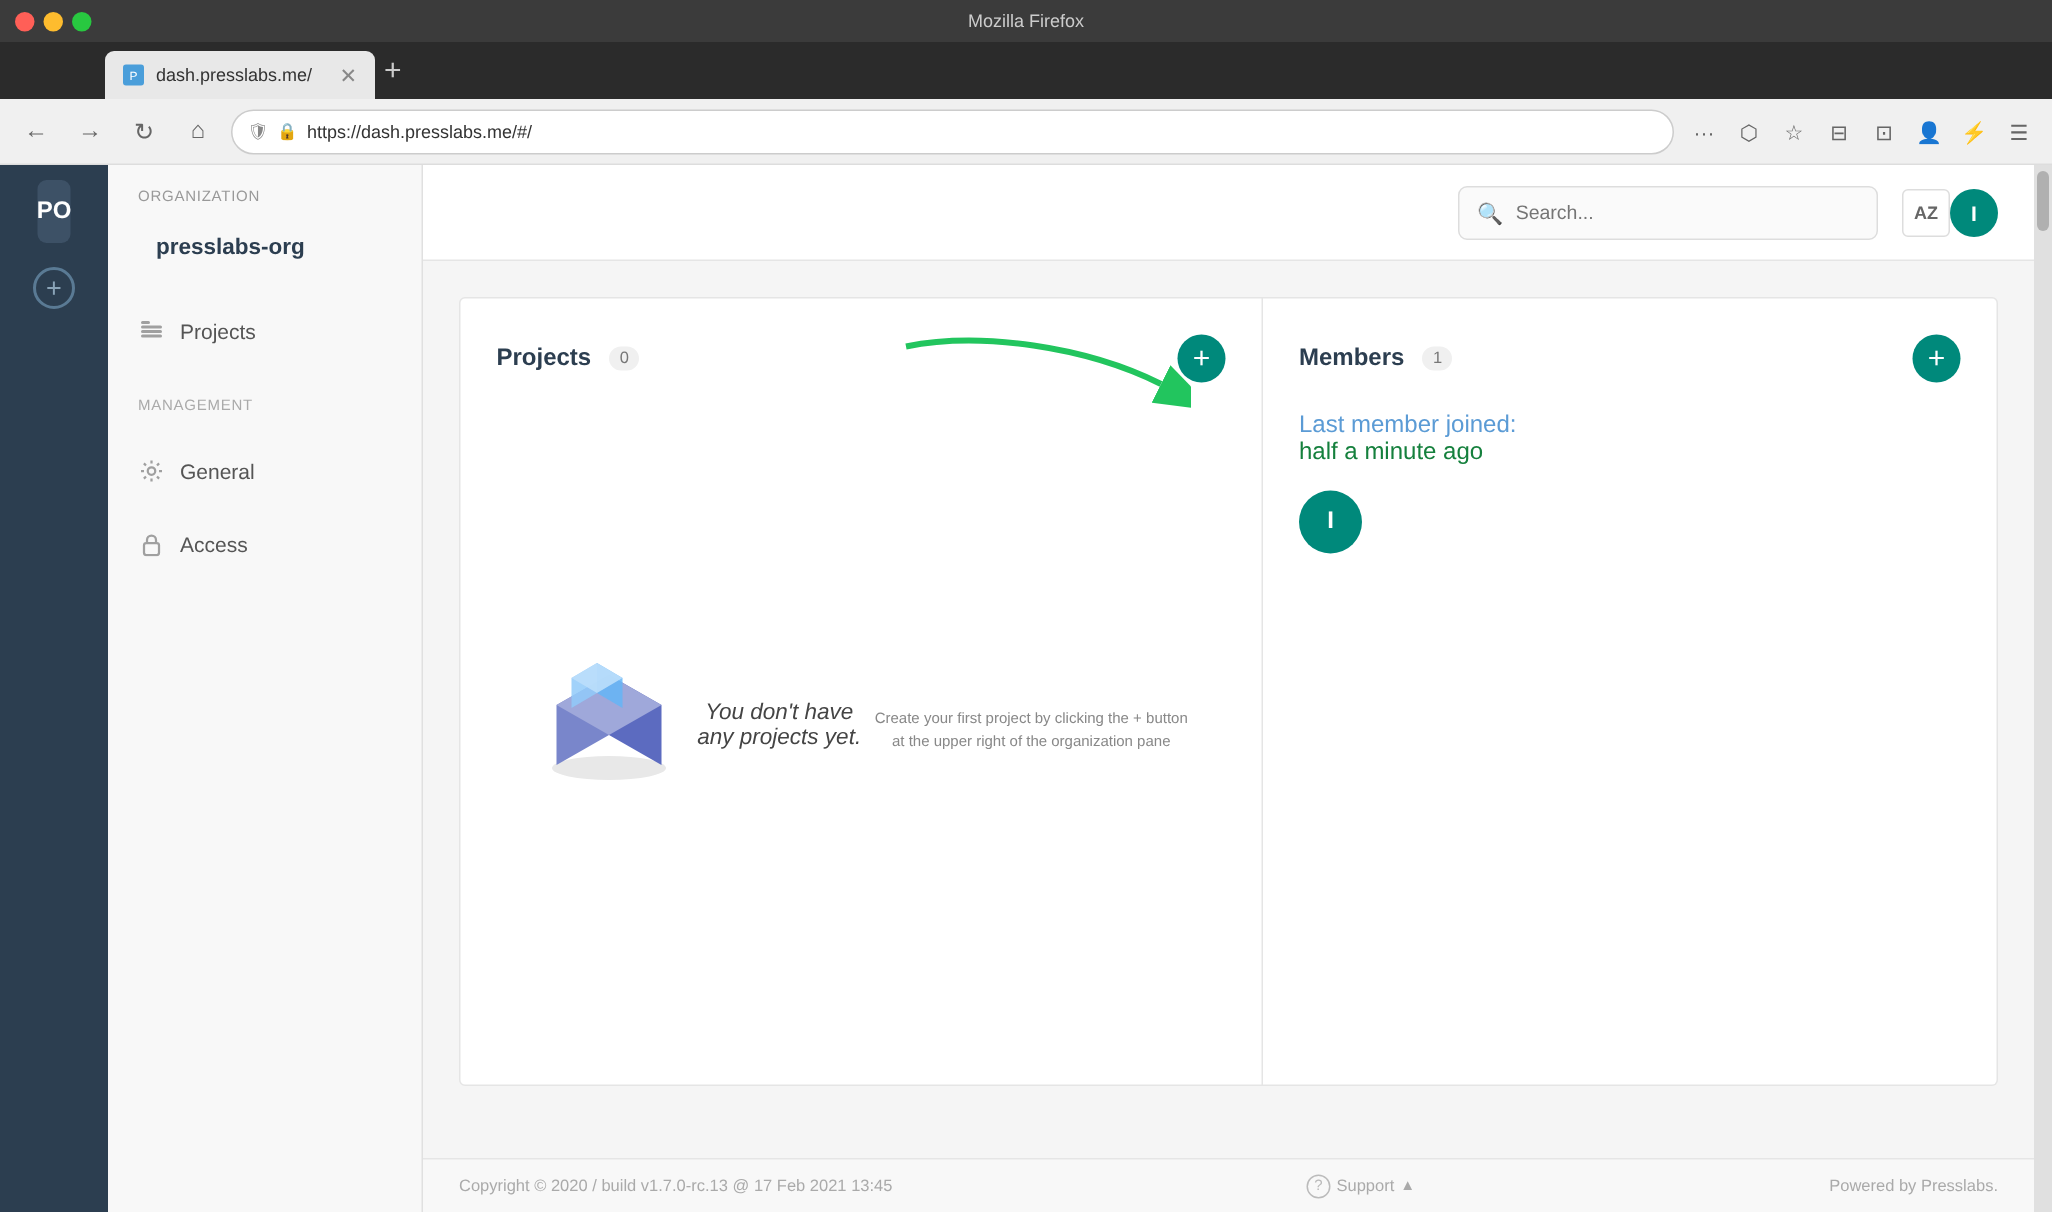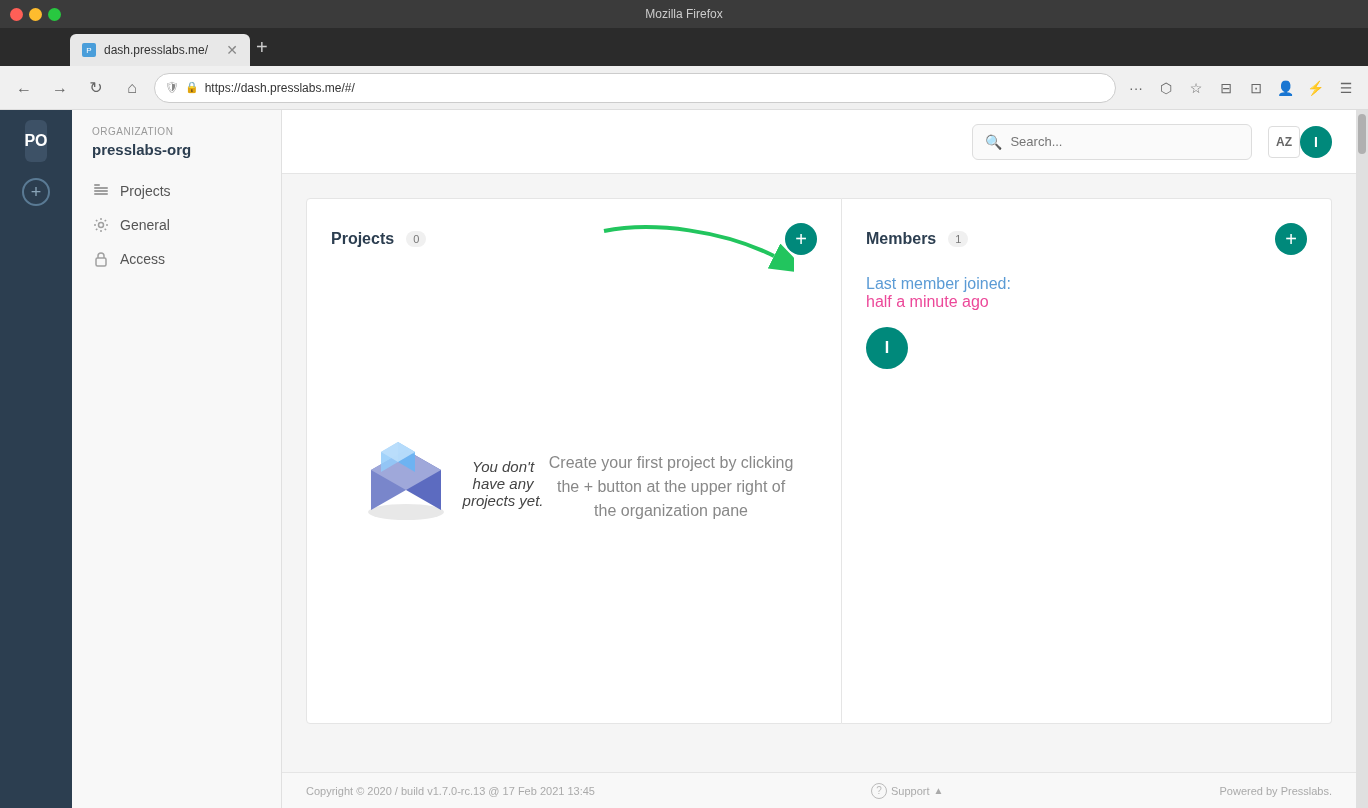--- a/index.html
+++ b/index.html
@@ -30,23 +30,23 @@
 
     
     .app-wrapper { display: flex; flex: 1; overflow: hidden; background: #f5f5f5; }
 
     
     .sidebar { width: 72px; background: #2c3e50; display: flex; flex-direction: column; align-items: center; padding: 10px 0; }
     .org-avatar { width: 22px; height: 42px; background: #3d5166; border-radius: 6px; display: flex; align-items: center; justify-content: center; color: white; font-weight: bold; font-size: 16px; cursor: pointer; }
     .sidebar-add { margin-top: 16px; width: 28px; height: 28px; border-radius: 50%; border: 2px solid #5a7a94; display: flex; align-items: center; justify-content: center; color: #8aa4b8; font-size: 18px; cursor: pointer; }
 
     
-    .nav-panel { width: 210px; background: #f8f8f8; border-right: 1px solid #e0e0e0; display: flex; flex-direction: column; padding: 16px 0; }
+    .nav-panel { width: 210px; background: #f8f8f8; border-right: 1px solid #e0e0e0; display: flex; flex-direction: column; padding: 16px 0; gap: 15px; }
     .org-label { font-size: 10px; color: #999; text-transform: uppercase; letter-spacing: 0.5px; padding: 0 20px 4px; }
-    .org-name { font-size: 15px; font-weight: 600; color: #2c3e50; padding: 0 20px 16px; }
+    .org-name { font-size: 15px; font-weight: 600; color: #2c3e50; padding: 0 32px 16px; }
     .nav-section-label { font-size: 10px; color: #aaa; text-transform: uppercase; letter-spacing: 0.5px; padding: 12px 20px 6px; }
     .nav-item { display: flex; align-items: center; gap: 10px; padding: 8px 20px; cursor: pointer; color: #555; font-size: 14px; }
     .nav-item-icon { width: 18px; height: 18px; display: flex; align-items: center; justify-content: center; opacity: 0.6; }
 
     
     .main-content { flex: 1; display: flex; flex-direction: column; overflow: hidden; }
 
     .top-bar { background: white; height: 64px; display: flex; align-items: center; padding: 0 24px; border-bottom: 1px solid #e5e5e5; gap: 16px; }
     .search-box { margin-left: auto; width: 280px; height: 36px; border: 1px solid #ddd; border-radius: 6px; display: flex; align-items: center; padding: 0 12px; gap: 8px; background: #fafafa; }
     .search-icon { color: #aaa; font-size: 14px; }
@@ -59,21 +59,21 @@
 
     
     .projects-pane { flex: 1; background: white; border: 1px solid #e5e5e5; border-radius: 4px; margin-right: 0; padding: 24px; display: flex; flex-direction: column; position: relative; }
     .pane-header { display: flex; align-items: center; gap: 12px; margin-bottom: 20px; }
     .pane-title { font-size: 16px; font-weight: 600; color: #2c3e50; }
     .count-badge { background: #f0f0f0; color: #777; font-size: 11px; padding: 2px 7px; border-radius: 10px; }
     .add-btn { width: 32px; height: 32px; border-radius: 50%; background: #00897b; color: white; display: flex; align-items: center; justify-content: center; font-size: 20px; cursor: pointer; margin-left: auto; border: none; }
     .projects-empty { display: flex; flex-direction: row; align-items: center; justify-content: center; flex: 1; text-align: center; padding: 20px; }
     .cube-illustration { margin-bottom: 20px; }
     .empty-title { font-size: 15px; color: #444; font-style: italic; margin-bottom: 8px; }
-    .empty-desc { font-size: 16px; color: #888; line-height: 1.5; max-width: 280px; }
+    .empty-desc { font-size: 10px; color: #888; line-height: 1.5; max-width: 280px; }
 
     
     .members-pane { width: 490px; min-width: 490px; background: white; border: 1px solid #e5e5e5; border-left: none; border-radius: 0 4px 4px 0; padding: 24px; display: flex; flex-direction: column; }
 
     .member-meta { font-size: 16px; color: #888; margin-bottom: 16px; }
     .member-meta span { color: #5b9bd5; }
     .member-avatar { width: 42px; height: 42px; border-radius: 50%; background: #00897b; display: flex; align-items: center; justify-content: center; color: white; font-size: 16px; font-weight: bold; }
 
     
     .footer { background: #f8f8f8; border-top: 1px solid #e5e5e5; height: 36px; display: flex; align-items: center; justify-content: space-between; padding: 0 24px; font-size: 11px; color: #aaa; margin-top: 24px; }
@@ -144,20 +144,21 @@
           <svg width="16" height="16" viewBox="0 0 16 16" fill="none">
             <rect x="1" y="4" width="14" height="2" rx="1" fill="#666"></rect>
             <rect x="1" y="7" width="14" height="2" rx="1" fill="#666"></rect>
             <rect x="1" y="10" width="14" height="2" rx="1" fill="#666"></rect>
             <rect x="1" y="1" width="6" height="2" rx="1" fill="#666"></rect>
           </svg>
         </div>
         <span>Projects</span>
       </div>
 
+      <div class="nav-section-label">MANAGEMENT</div>
 
       <div class="nav-item">
         <div class="nav-item-icon">
           <svg width="16" height="16" viewBox="0 0 16 16" fill="none">
             <circle cx="8" cy="8" r="2.5" stroke="#666" stroke-width="1.5"></circle>
             <path d="M8 1v2M8 13v2M1 8h2M13 8h2M2.93 2.93l1.41 1.41M11.66 11.66l1.41 1.41M2.93 13.07l1.41-1.41M11.66 4.34l1.41-1.41" stroke="#666" stroke-width="1.5"></path>
           </svg>
         </div>
         <span>General</span>
       </div>
@@ -232,21 +233,21 @@
 
           <div class="members-pane">
             <div class="pane-header">
               <span class="pane-title">Members</span>
               <span class="count-badge">1</span>
               <button class="add-btn">+</button>
             </div>
 
             <div class="member-meta">
               <span>Last member joined:</span><br>
-              <span style="color:#ec4899;">half a minute ago</span>
+              <span style="color:#15803d;">half a minute ago</span>
             </div>
 
             <div class="member-avatar">I</div>
           </div>
         </div>
       </div>
 
       <div class="footer">
         <span>Copyright © 2020 / build v1.7.0-rc.13 @ 17 Feb 2021 13:45</span>
         <div class="footer-support">

